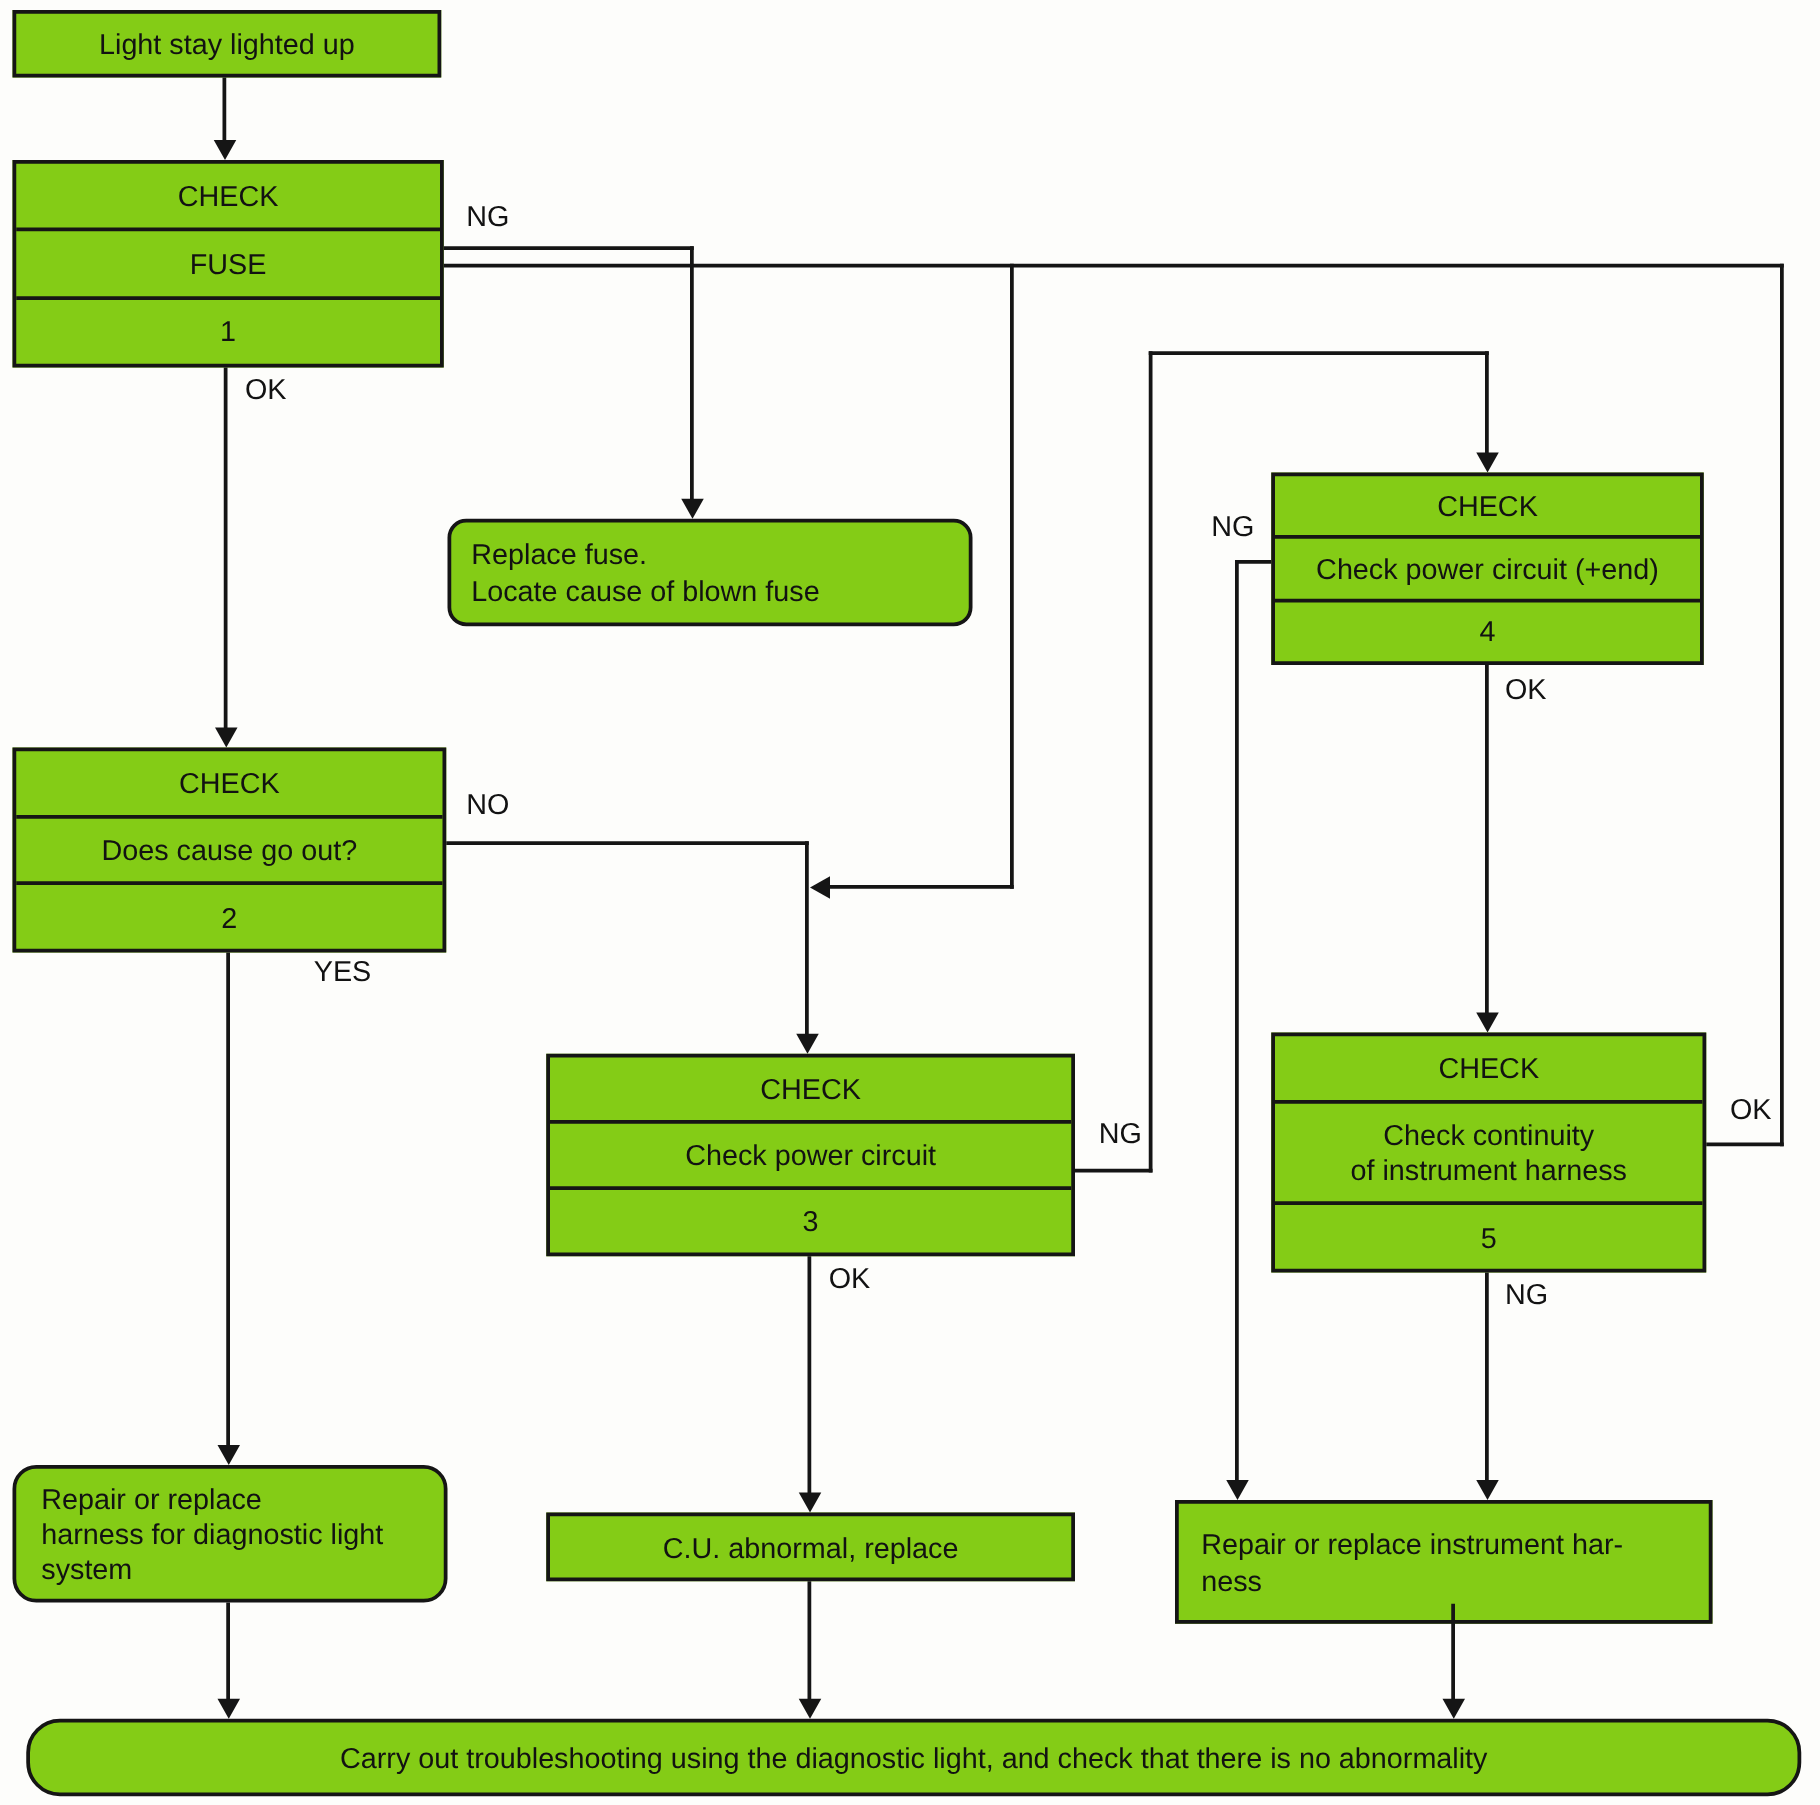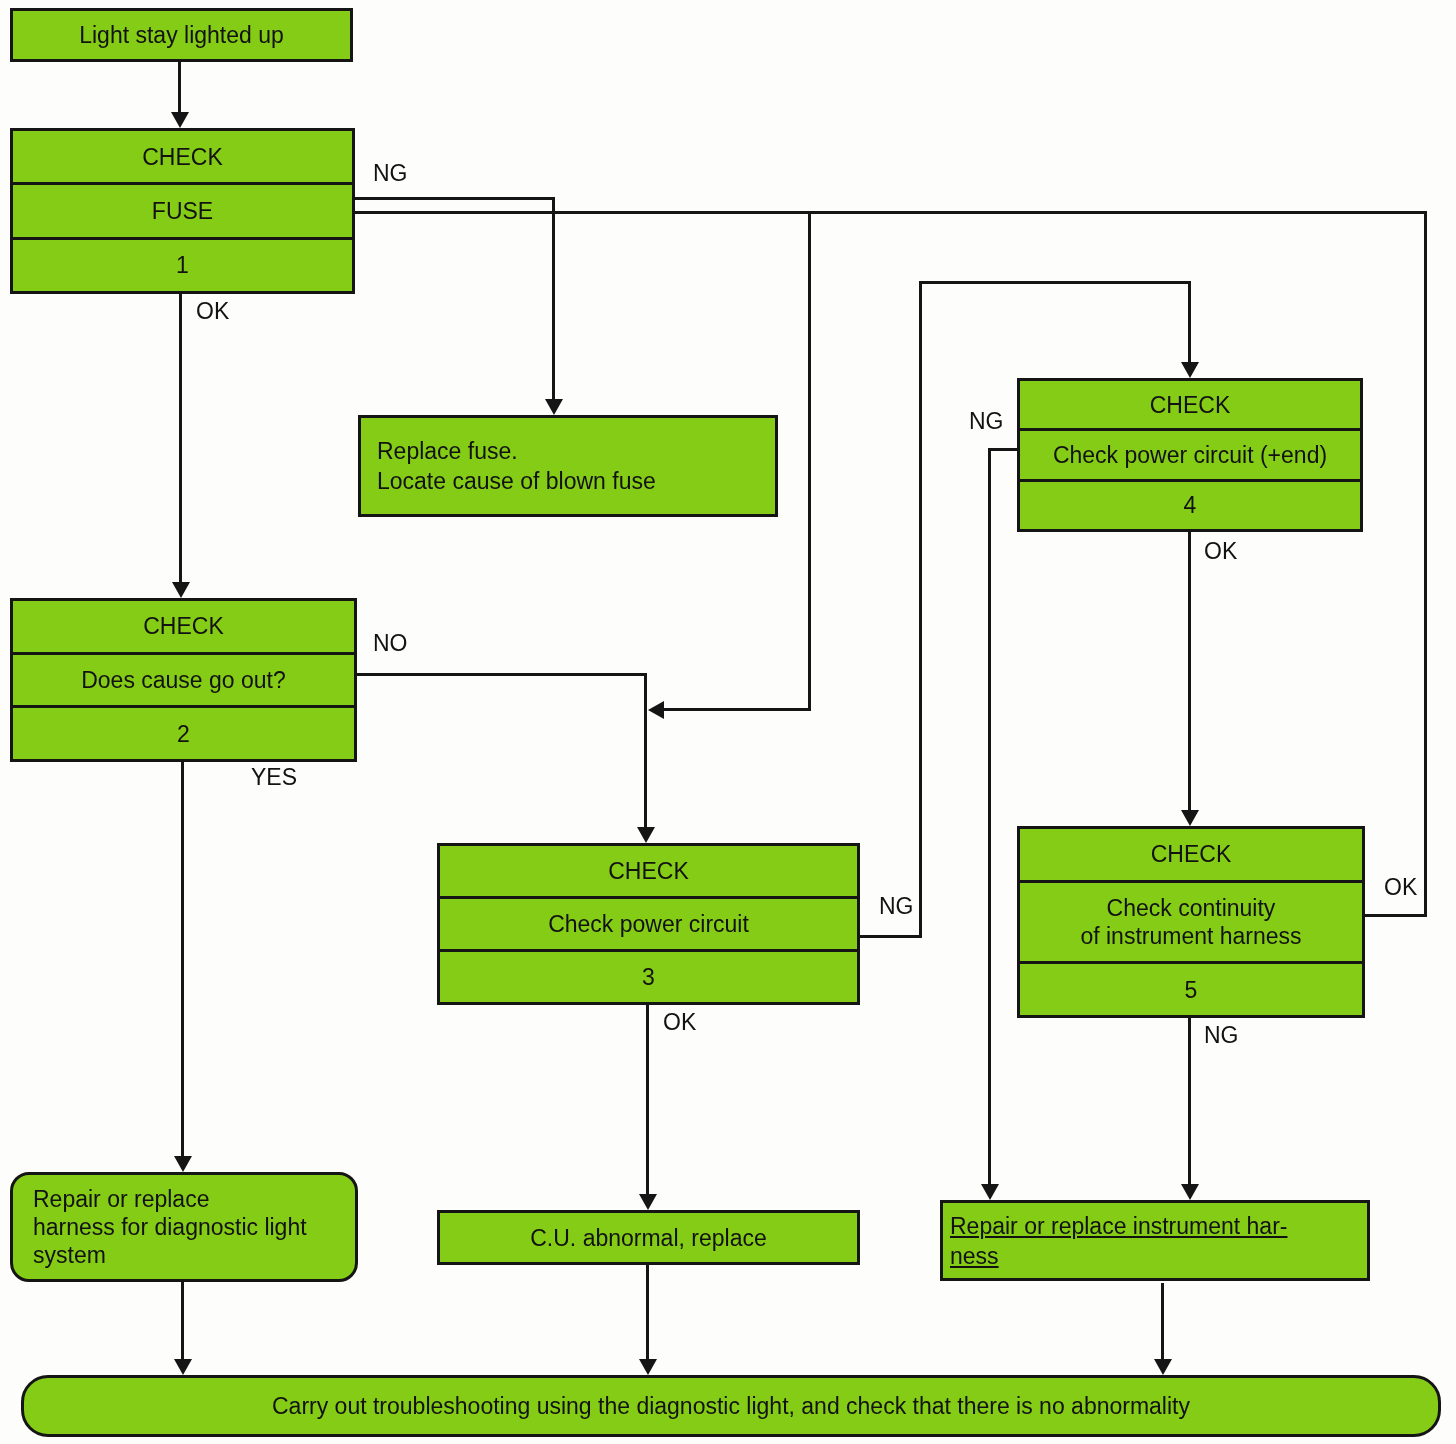--- a/index.html
+++ b/index.html
@@ -45,21 +45,21 @@
   <div class="box plain center" style="left:10px;top:8px;width:343px;height:54px;">
     <div class="pre">Light stay lighted up</div>
   </div>
 
   <div class="box check-box" style="left:10px;top:128px;width:345px;height:166px;">
     <div class="row">CHECK</div>
     <div class="row">FUSE</div>
     <div class="row">1</div>
   </div>
 
-  <div class="box plain" style="left:358px;top:415px;width:420px;height:102px;padding-left:16px;">
+  <div class="box plain" style="left:358px;top:415px;width:420px;height:86px;padding-left:16px;border-radius:15px;">
     <div class="pre">Replace fuse.
 Locate cause of blown fuse</div>
   </div>
 
   <div class="box check-box" style="left:10px;top:598px;width:347px;height:164px;">
     <div class="row">CHECK</div>
     <div class="row">Does cause go out?</div>
     <div class="row">2</div>
   </div>
 
@@ -85,21 +85,21 @@
   <div class="box plain" style="left:10px;top:1172px;width:348px;height:110px;padding-left:20px;border-radius:19px;">
     <div class="pre" style="line-height:28px;">Repair or replace
 harness for diagnostic light
 system</div>
   </div>
 
   <div class="box plain center" style="left:437px;top:1210px;width:423px;height:55px;">
     <div class="pre">C.U. abnormal, replace</div>
   </div>
 
-  <div class="box plain" style="left:940px;top:1200px;width:430px;height:81px;padding-left:7px;text-decoration:underline;">
+  <div class="box plain" style="left:940px;top:1200px;width:430px;height:99px;padding-left:18px;">
     <div class="pre">Repair or replace instrument har-
 ness</div>
   </div>
 
   <div class="box plain center" style="left:21px;top:1375px;width:1420px;height:62px;border-radius:27px;">
     <div class="pre">Carry out troubleshooting using the diagnostic light, and check that there is no abnormality</div>
   </div>
 
   <div class="lbl" style="left:370px;top:160px;">NG</div>
   <div class="lbl" style="left:193px;top:298px;">OK</div>

